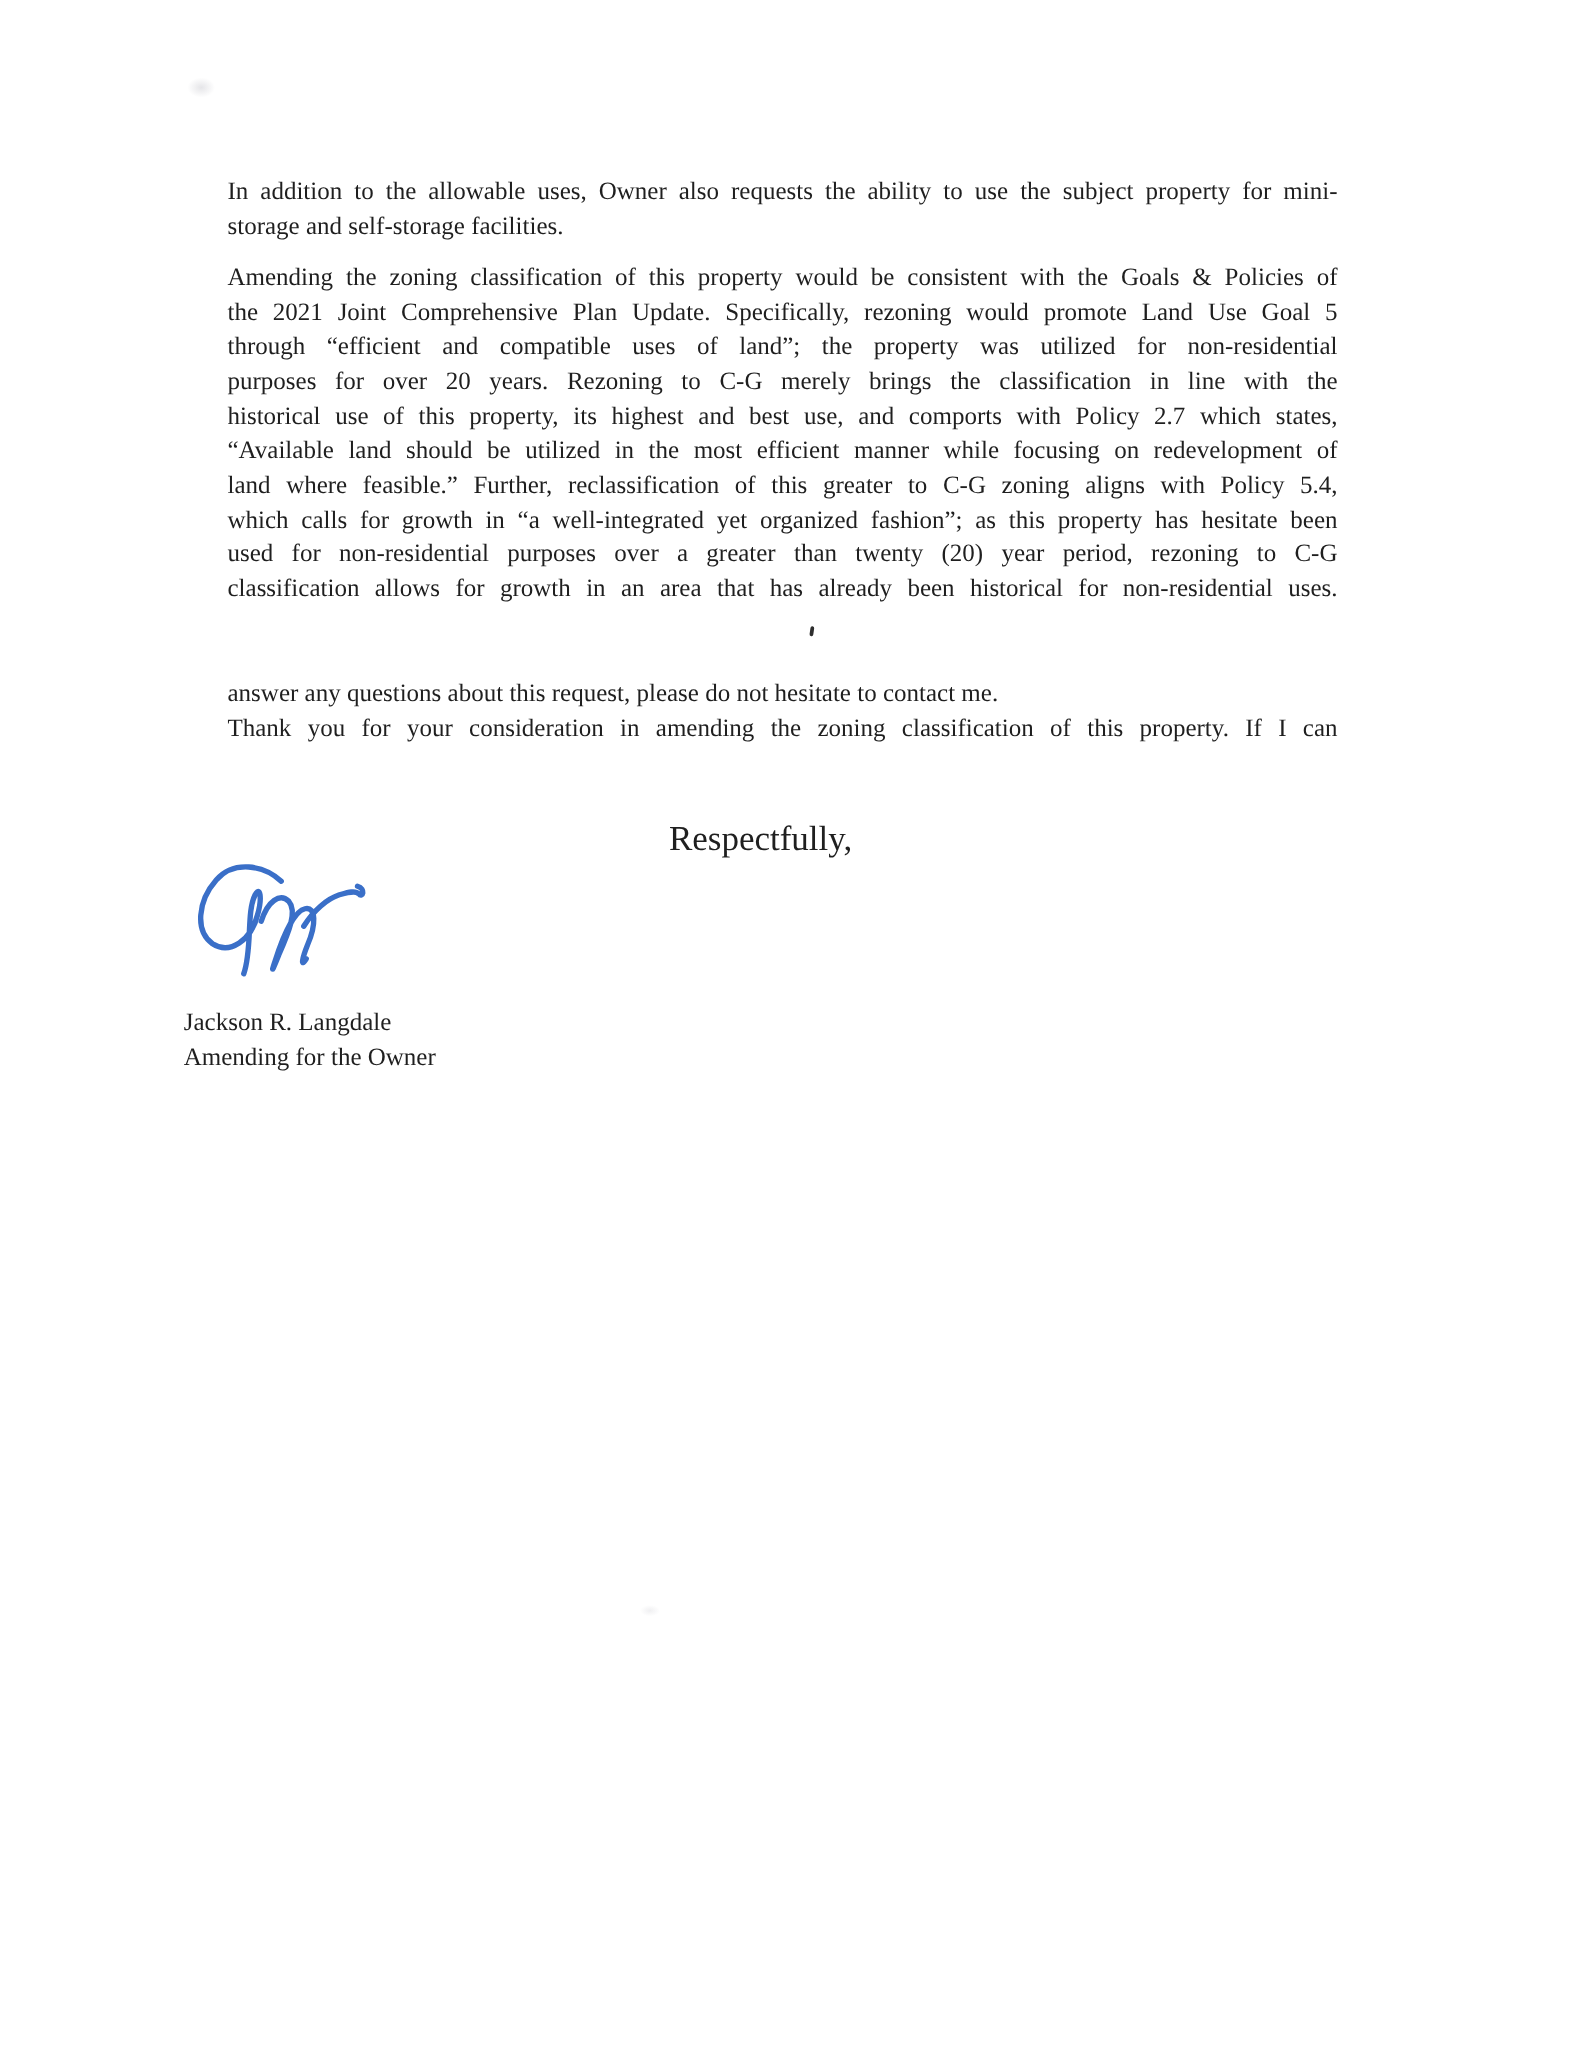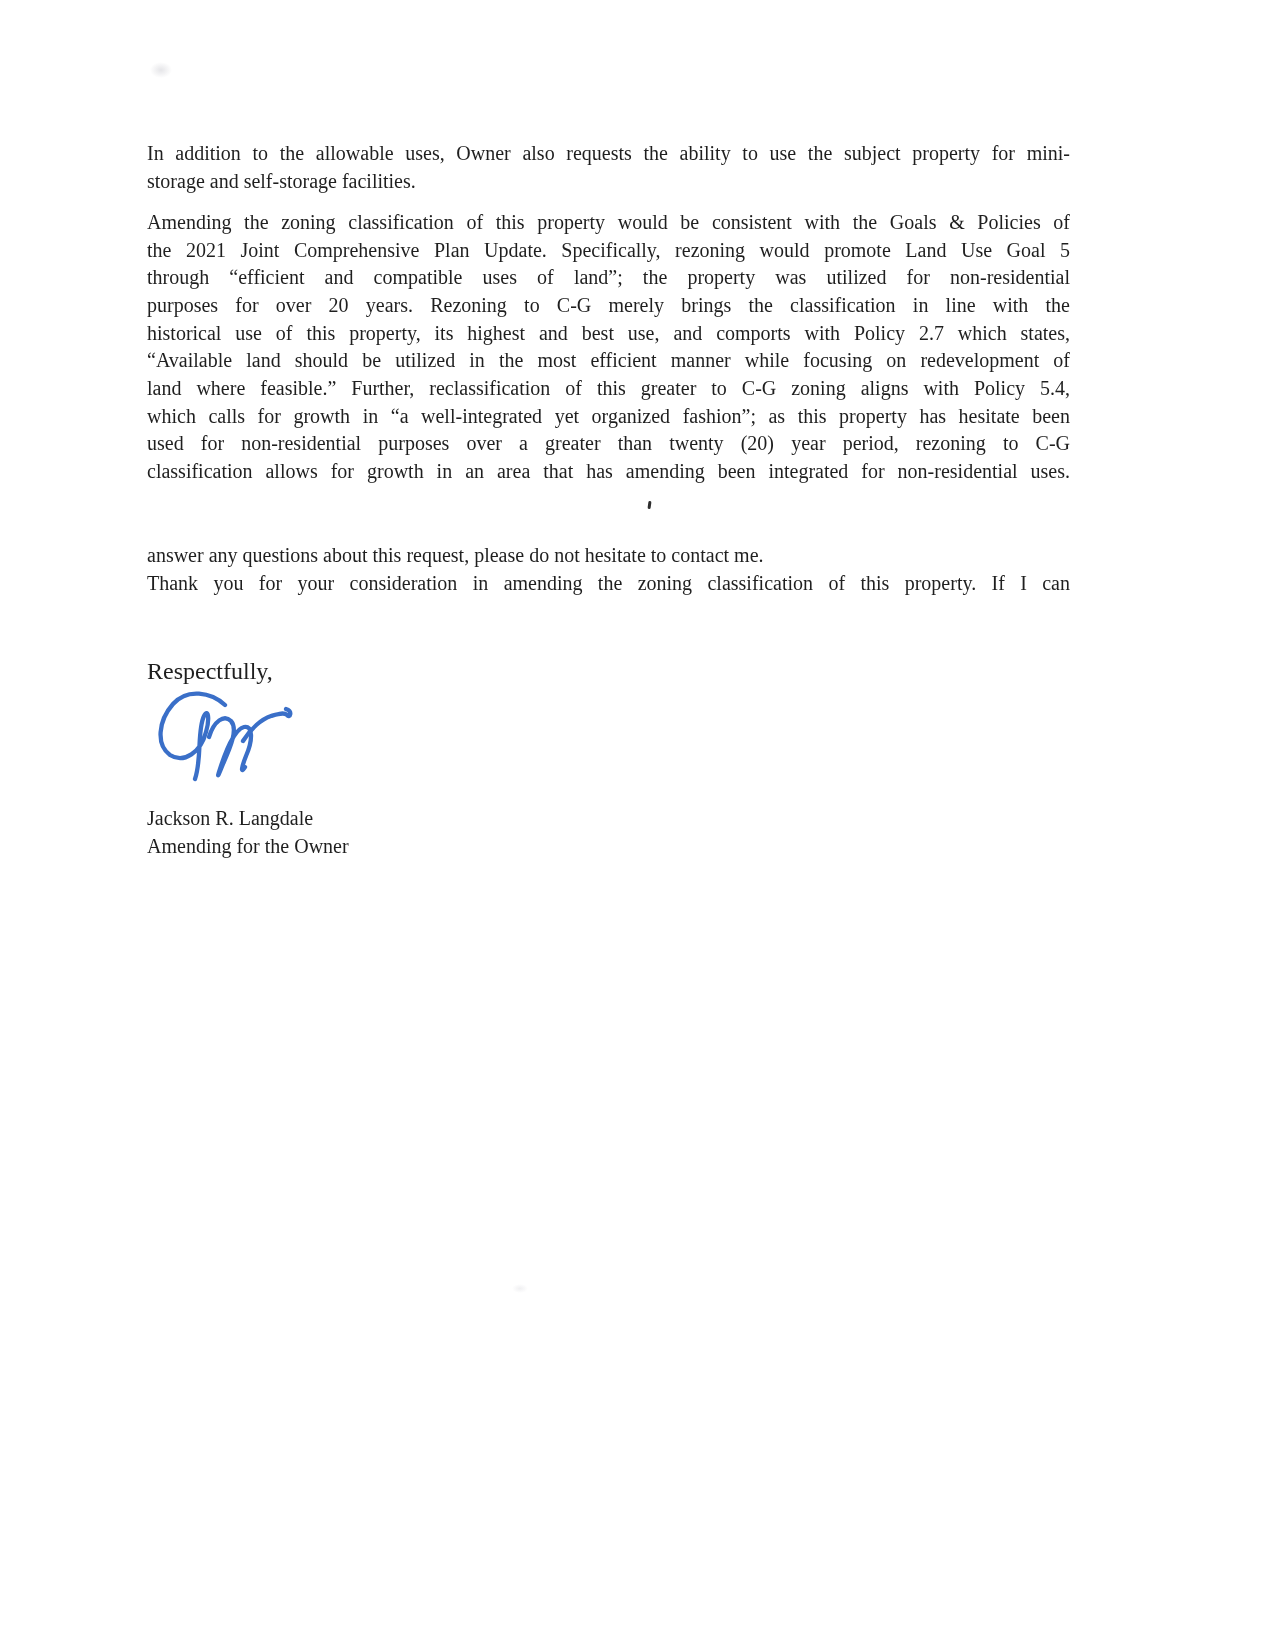--- a/index.html
+++ b/index.html
@@ -16,25 +16,26 @@
     left:147px;
     width:923px;
     font-size:20px;
     line-height:27.65px;
   }
   .para .line {
     white-space:nowrap;
     text-align:justify;
     text-align-last:justify;
     text-justify:inter-word;
+    margin-left:35px;
   }
   .para .line.last {
     text-align-last:left;
   }
-  .closing-block { font-size:24px; line-height:27.65px; }
+  .closing-block { font-size:28px; line-height:27.65px;text-align:center; }
   .sig-block { font-size:20px; line-height:28px; }
   .signature-svg {
     position:absolute;
     left:145px; top:683px;
     width:170px; height:105px;
   }
   .scan-smudge {
     position:absolute;
     left:150px; top:62px;
     width:22px; height:16px;
@@ -72,21 +73,21 @@
   <div class="letter-block para" style="top:209px;">
       <div class="line">Amending the zoning classification of this property would be consistent with the Goals &amp; Policies of</div>
       <div class="line">the 2021 Joint Comprehensive Plan Update. Specifically, rezoning would promote Land Use Goal 5</div>
       <div class="line">through “efficient and compatible uses of land”; the property was utilized for non-residential</div>
       <div class="line">purposes for over 20 years.  Rezoning to C-G merely brings the classification in line with the</div>
       <div class="line">historical use of this property, its highest and best use, and comports with Policy 2.7 which states,</div>
       <div class="line">“Available land should be utilized in the most efficient manner while focusing on redevelopment of</div>
       <div class="line">land where feasible.” Further, reclassification of this greater to C-G zoning aligns with Policy 5.4,</div>
       <div class="line">which calls for growth in “a well-integrated yet organized fashion”; as this property has hesitate been</div>
       <div class="line">used for non-residential purposes over a greater than twenty (20) year period, rezoning to C-G</div>
-      <div class="line">classification allows for growth in an area that has amending been integrated for non-residential uses.</div>
+      <div class="line">classification allows for growth in an area that has already been historical for non-residential uses.</div>
     </div>
 
   <div class="stray-ink-mark"></div>
 
   <div class="letter-block para" style="top:542px;">
       <div class="line last">answer any questions about this request, please do not hesitate to contact me.</div>
       <div class="line">Thank you for your consideration in amending the zoning classification of this property. If I can</div>
     </div>
 
   <div class="letter-block closing-block" style="top:658px;">Respectfully,</div>

